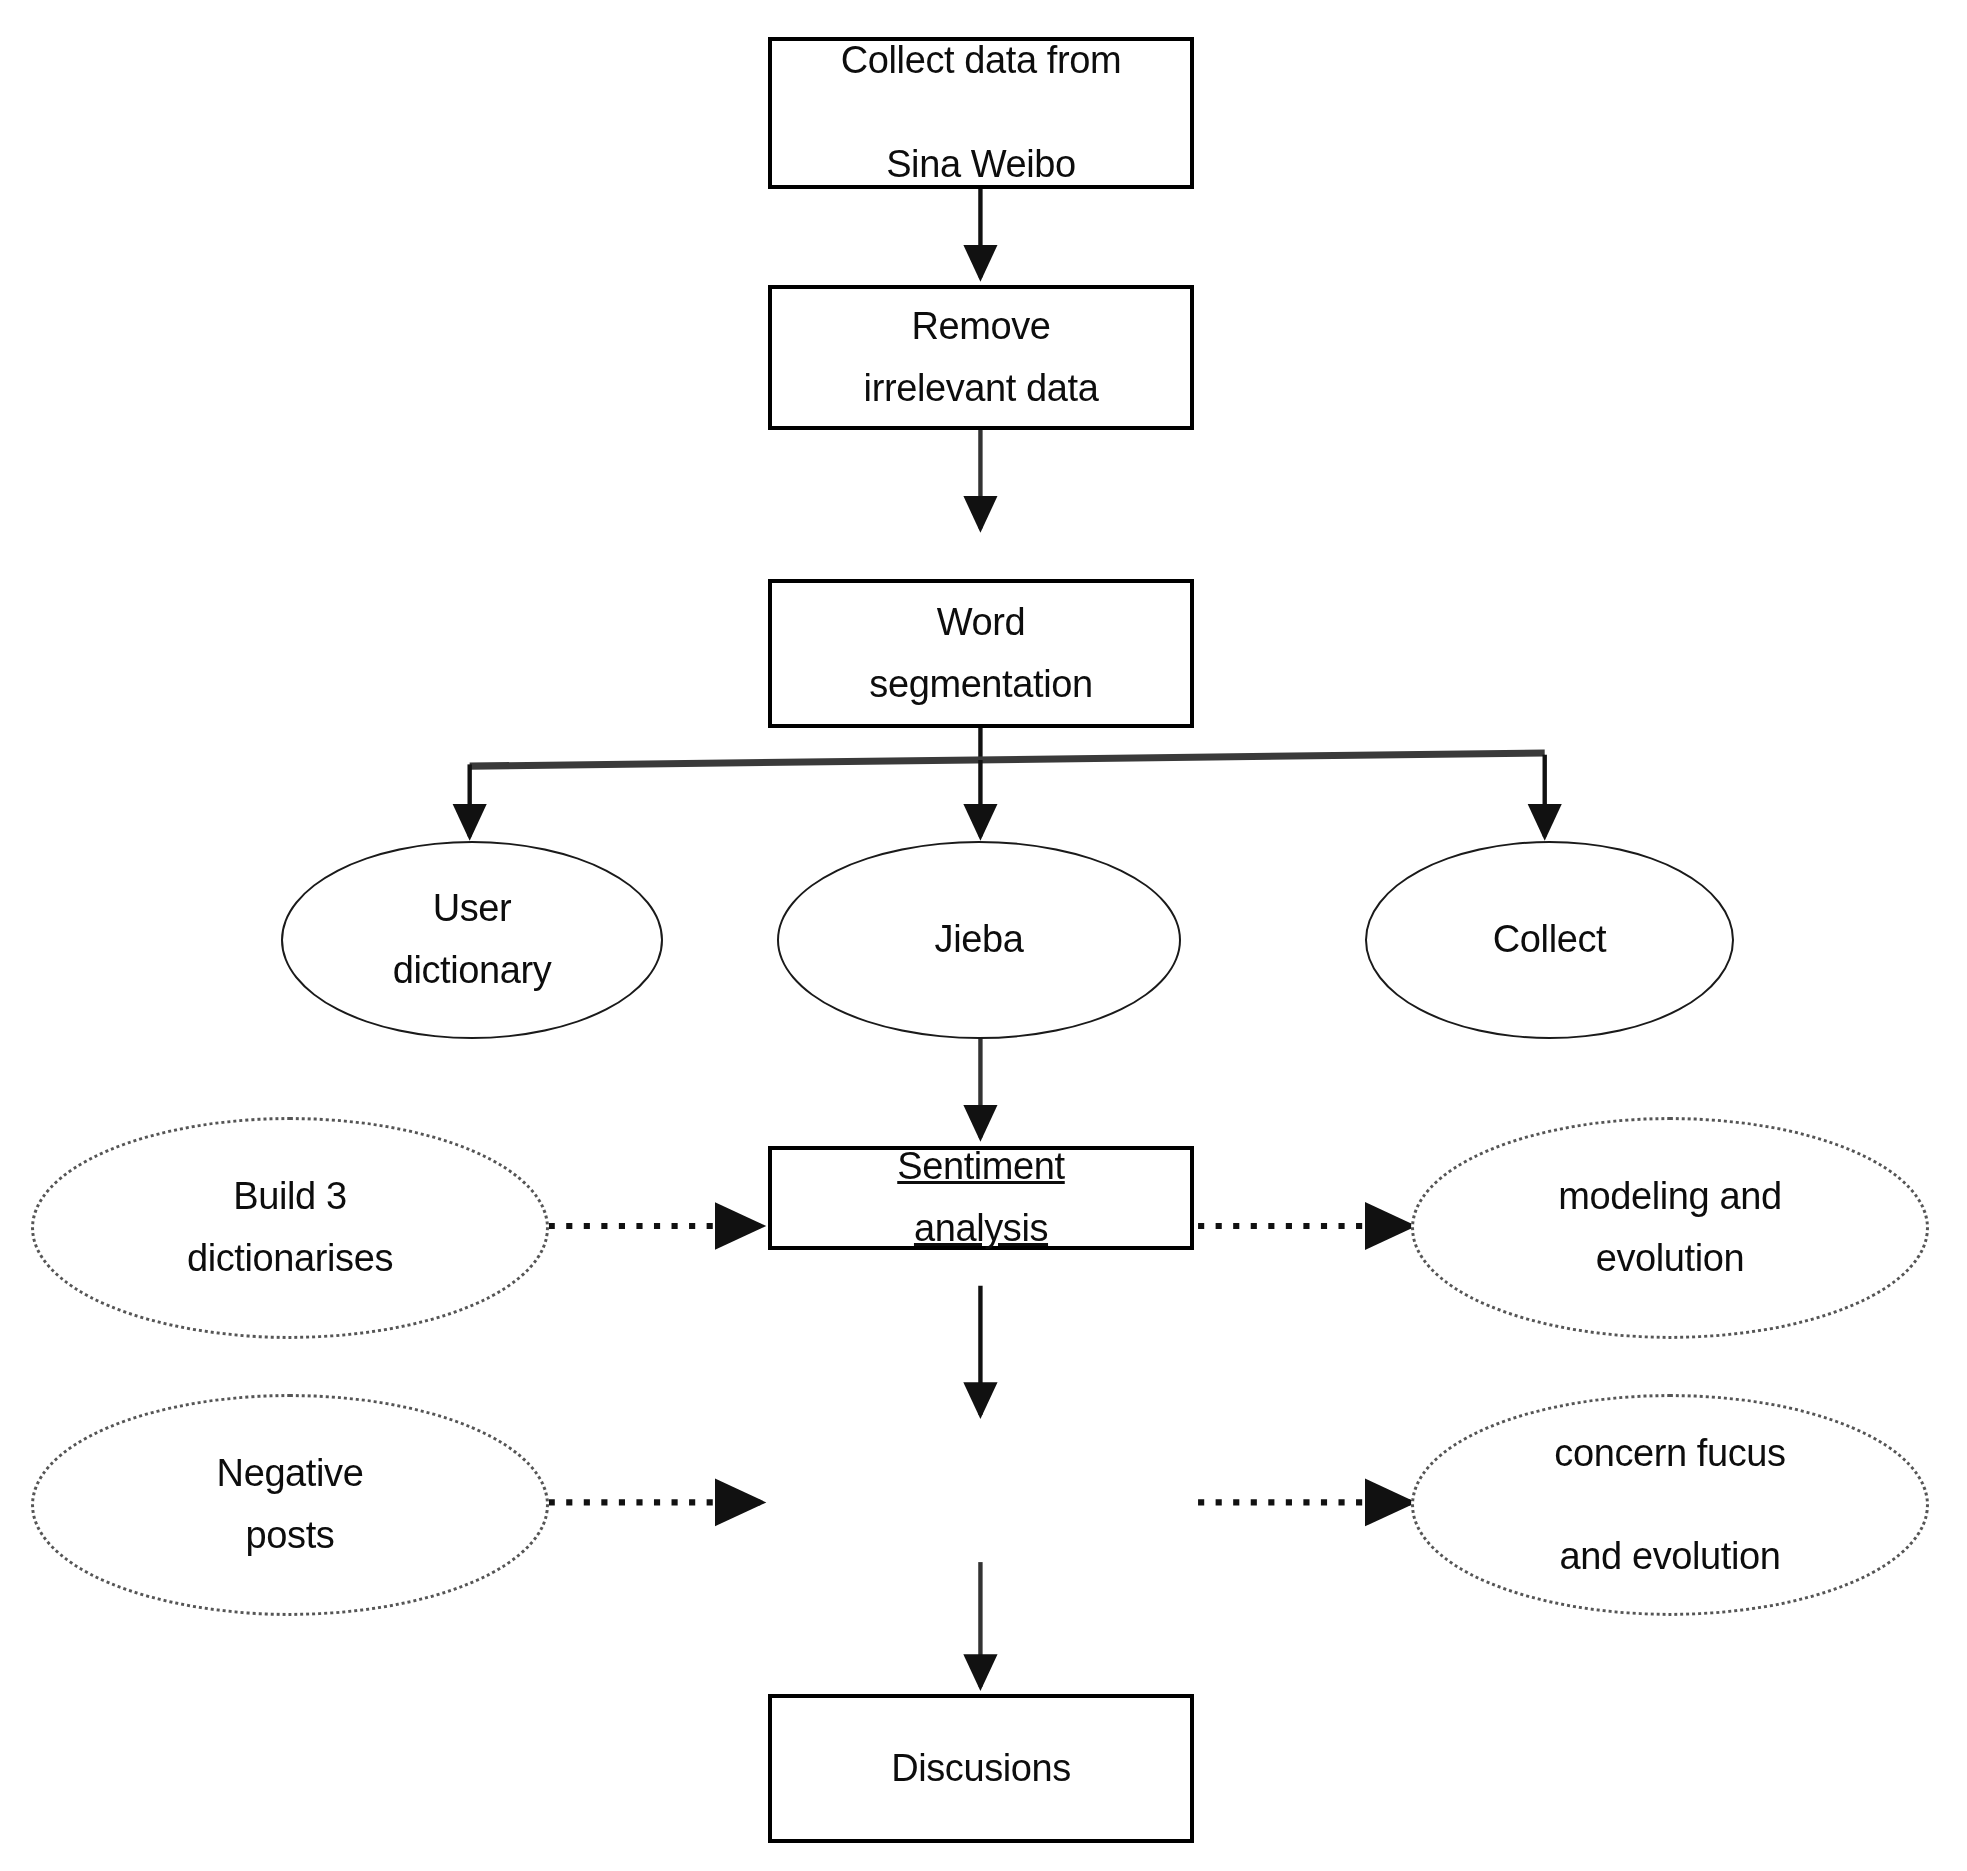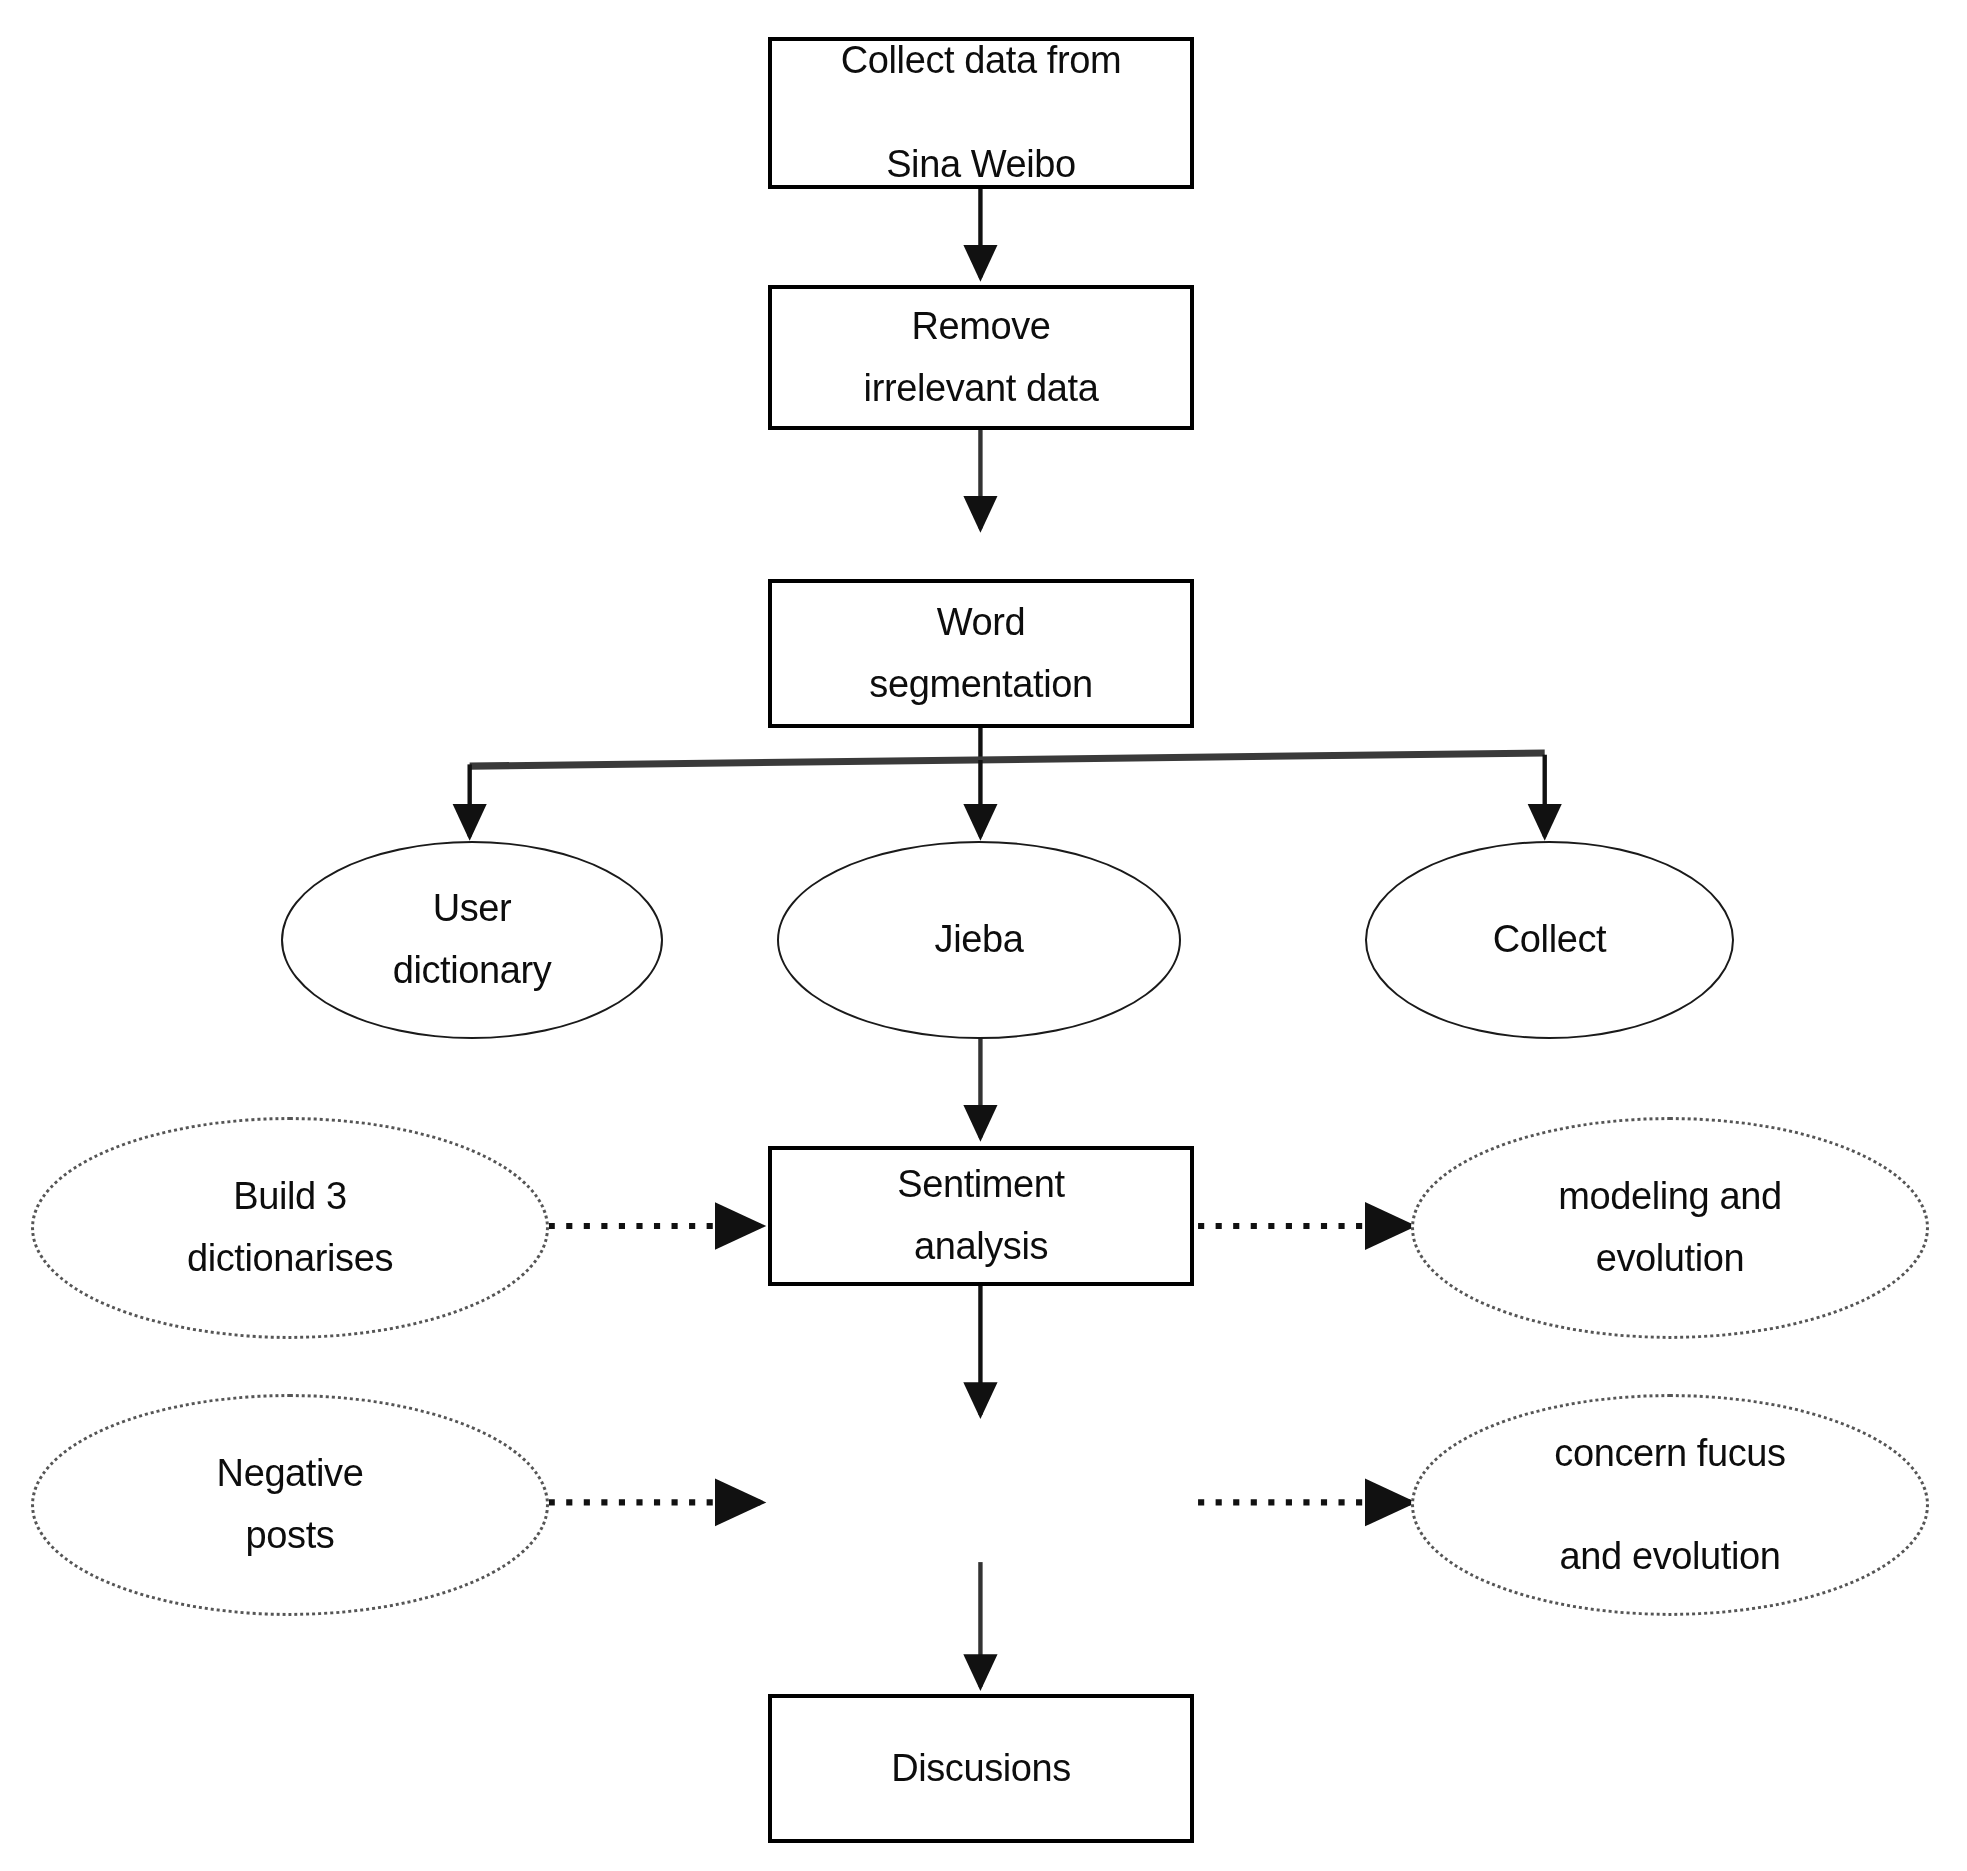--- a/index.html
+++ b/index.html
@@ -130,21 +130,21 @@
 
   <div class="node ellipse-solid" style="left:1365px; top:841px; width:369px; height:198px;">
     <span class="line">Collect</span>
   </div>
 
   <div class="node ellipse-dotted" style="left:31px; top:1117px; width:518px; height:222px;">
     <span class="line">Build 3</span>
     <span class="line">dictionarises</span>
   </div>
 
-  <div class="node box" style="left:768px; top:1146px; width:426px; height:140px;">
+  <div class="node box" style="left:768px; top:1146px; width:426px; height:104px;text-decoration:underline;">
     <span class="line">Sentiment</span>
     <span class="line">analysis</span>
   </div>
 
   <div class="node ellipse-dotted" style="left:1411px; top:1117px; width:518px; height:222px;">
     <span class="line">modeling and</span>
     <span class="line">evolution</span>
   </div>
 
   <div class="node ellipse-dotted" style="left:31px; top:1394px; width:518px; height:222px;">

